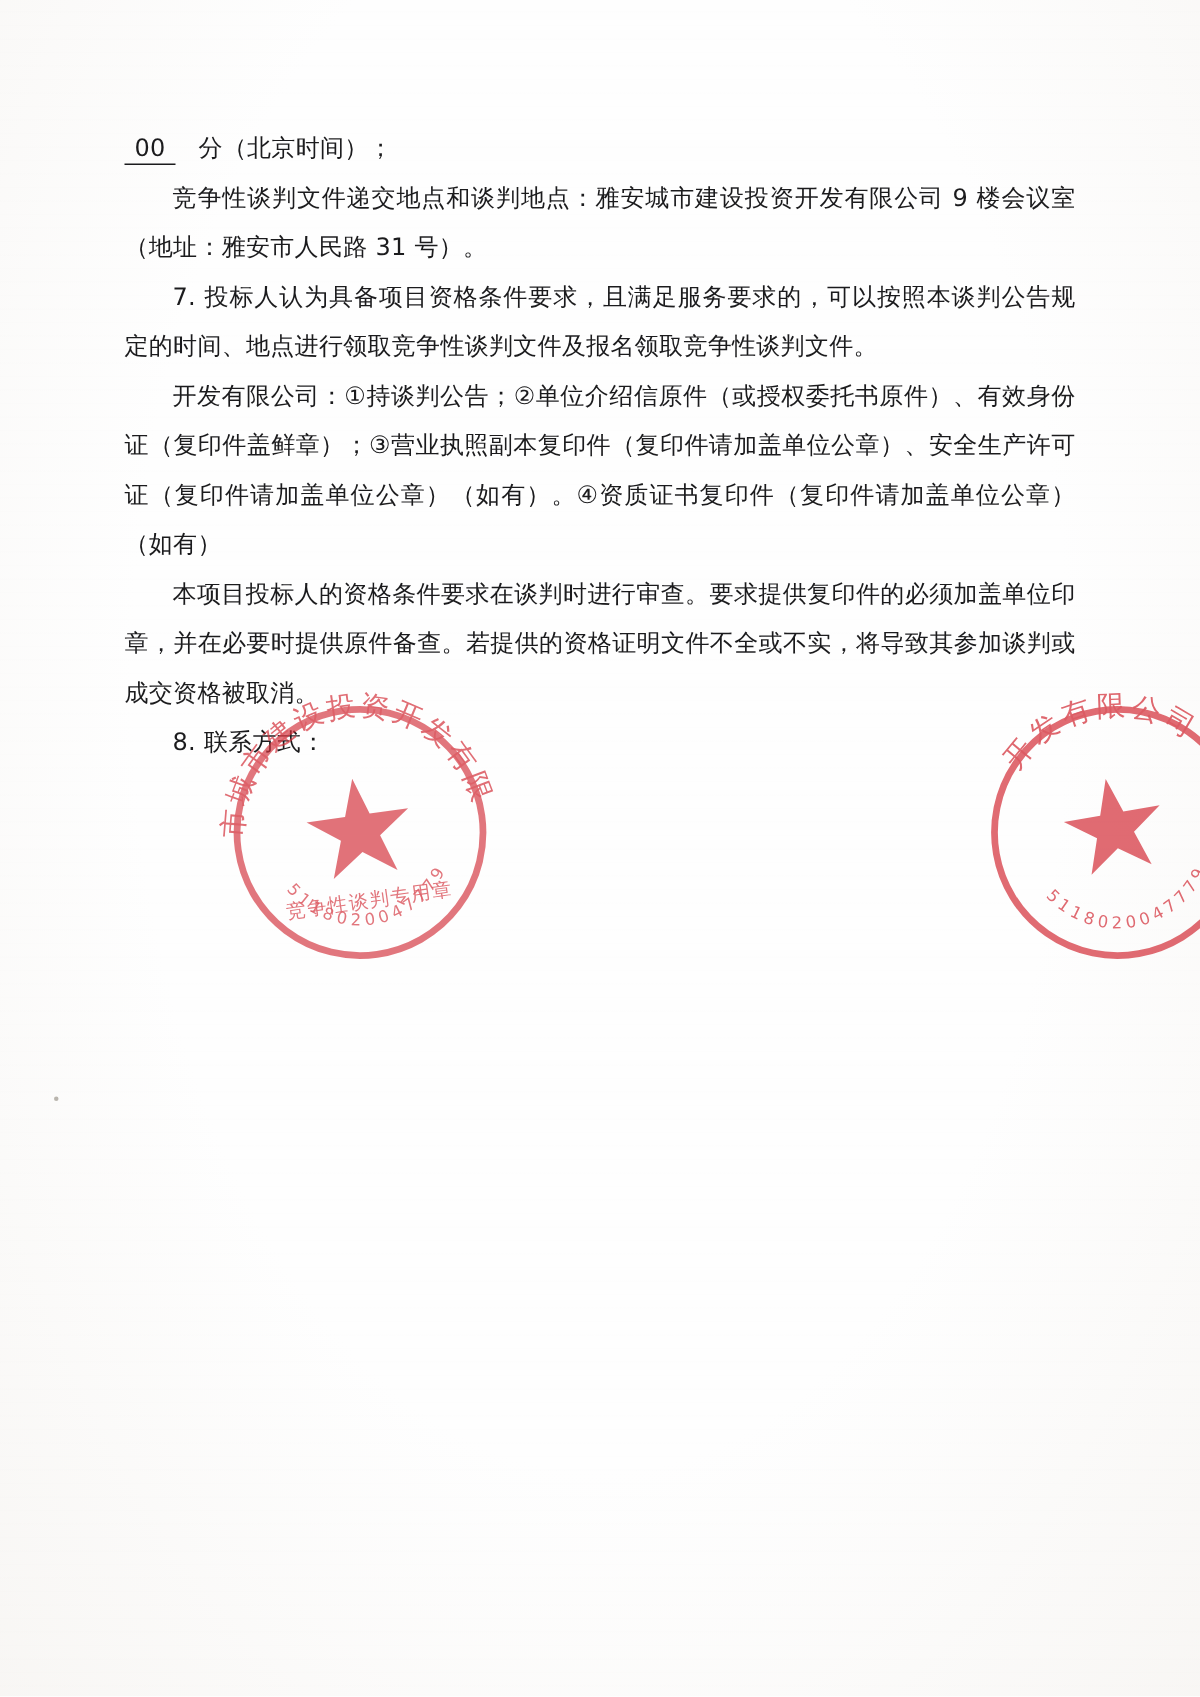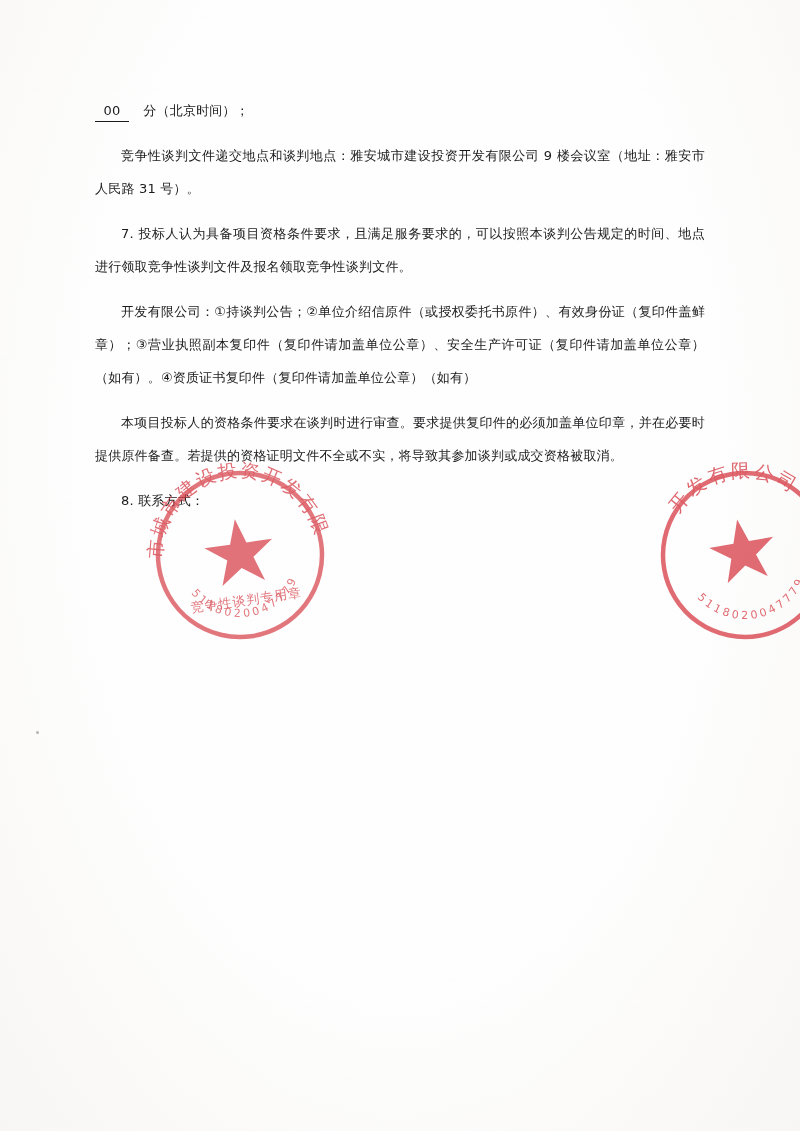--- a/index.html
+++ b/index.html
@@ -46,23 +46,23 @@
   }
 
   .doc-body {
     position: absolute;
     left: 83px;
     top: 82px;
     width: 634px;
   }
 
   p {
-    margin: 12px;
+    margin: 0;
     color: #1b1b1d;
-    font-size: 13px;
+    font-size: 16px;
     line-height: 33px;
     letter-spacing: 0.2px;
     text-align: justify;
     text-justify: inter-ideograph;
   }
 
   .indent-1 { text-indent: 2em; }
 
   .first-line {
     white-space: nowrap;

